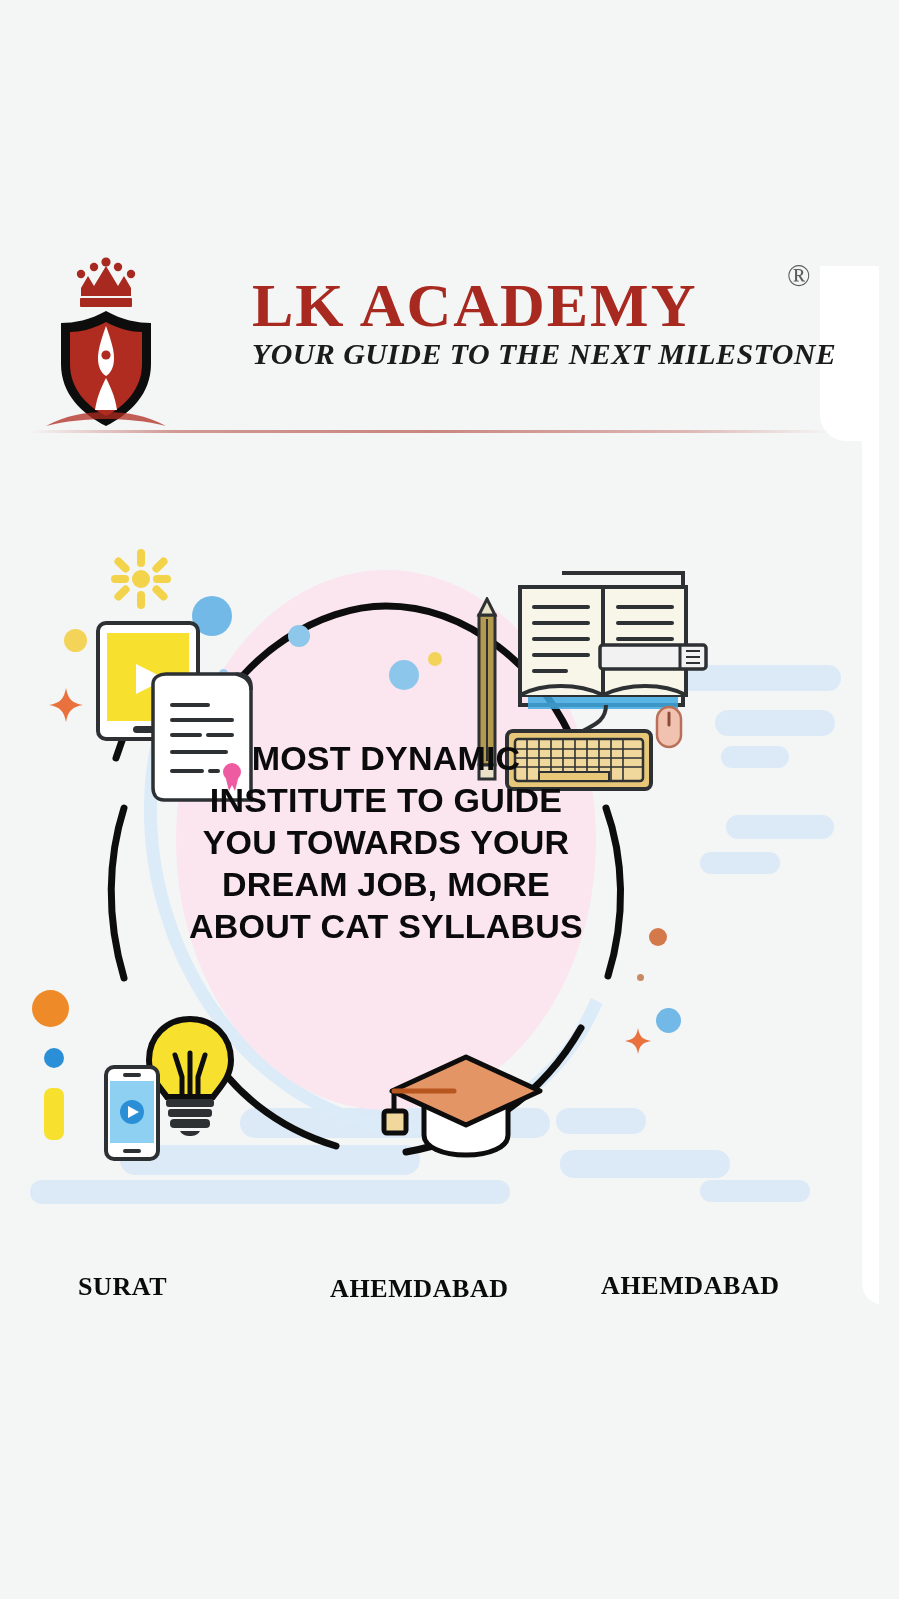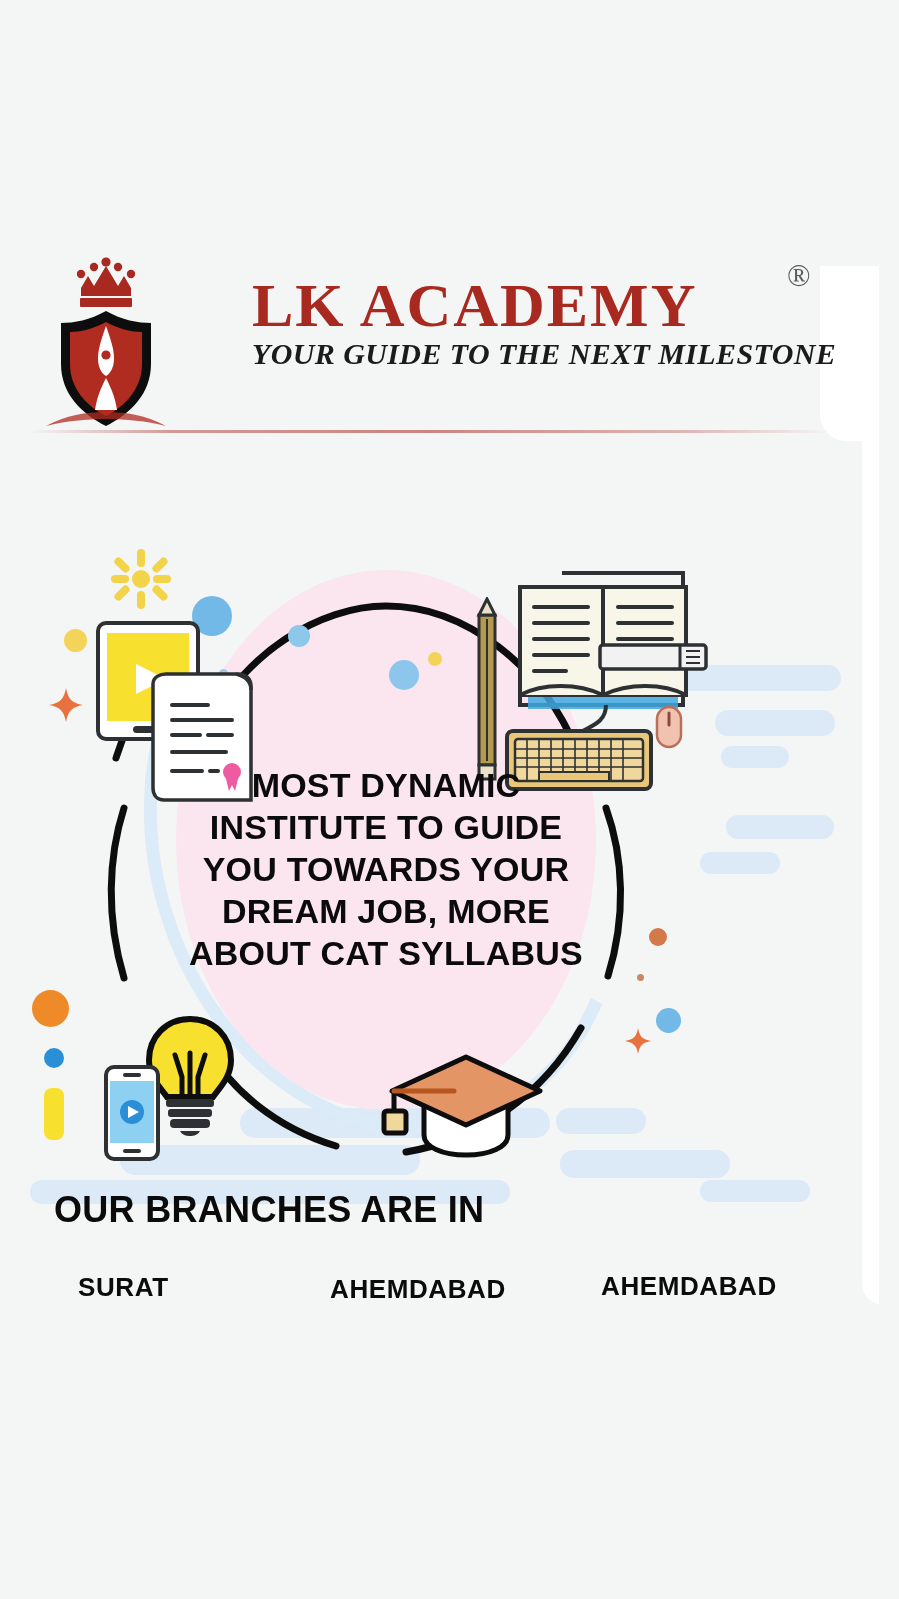--- a/index.html
+++ b/index.html
@@ -168,39 +168,38 @@
     top: 737px;
     width: 400px;
     text-align: center;
     font-family: "Liberation Sans", sans-serif;
     font-weight: bold;
     font-size: 34px;
     line-height: 42px;
     color: #0b0b0b;
     letter-spacing: 0.2px;
     z-index: 40;
-    margin-top: 27px;
   }
 
   
   .branches-title {
     position: absolute;
     left: 54px;
     top: 1189px;
     font-family: "Liberation Sans", sans-serif;
     font-weight: bold;
     font-size: 36px;
     letter-spacing: 0.3px;
     color: #0b0b0b;
     z-index: 40;
   }
 
   .branch {
     position: absolute;
-    font-family: Liberation Sans, sans-serif;
+    font-family: Liberation Serif, serif;
     font-weight: bold;
     font-size: 26px;
     letter-spacing: 0.6px;
     color: #0b0b0b;
     z-index: 40;
     white-space: nowrap;
   }
   .branch-0 { left: 78px;  top: 1272px; }
   .branch-1 { left: 330px; top: 1274px; }
   .branch-2 { left: 601px; top: 1271px; }
@@ -456,19 +455,18 @@
         <path d="M26 58 L26 78" fill="none" stroke="#0d0d0d" stroke-width="5" stroke-linecap="round"></path>
         <path d="M26 58 L86 58" fill="none" stroke="#b8561f" stroke-width="5" stroke-linecap="round"></path>
         <rect x="16" y="78" width="22" height="22" rx="3" fill="#f0d79c" stroke="#0d0d0d" stroke-width="5"></rect>
       </svg>
     </div>
 
   </div>
 
   <div class="headline">MOST DYNAMIC INSTITUTE TO GUIDE YOU TOWARDS YOUR DREAM JOB, MORE ABOUT CAT SYLLABUS</div>
 
-  <div class="branches-title">OUR BRANCHES ARE IN</div>
 
   <div class="branch branch-0">SURAT</div>
   <div class="branch branch-1">AHEMDABAD</div>
   <div class="branch branch-2">AHEMDABAD</div>
 
 </div>
 
 </body></html>

